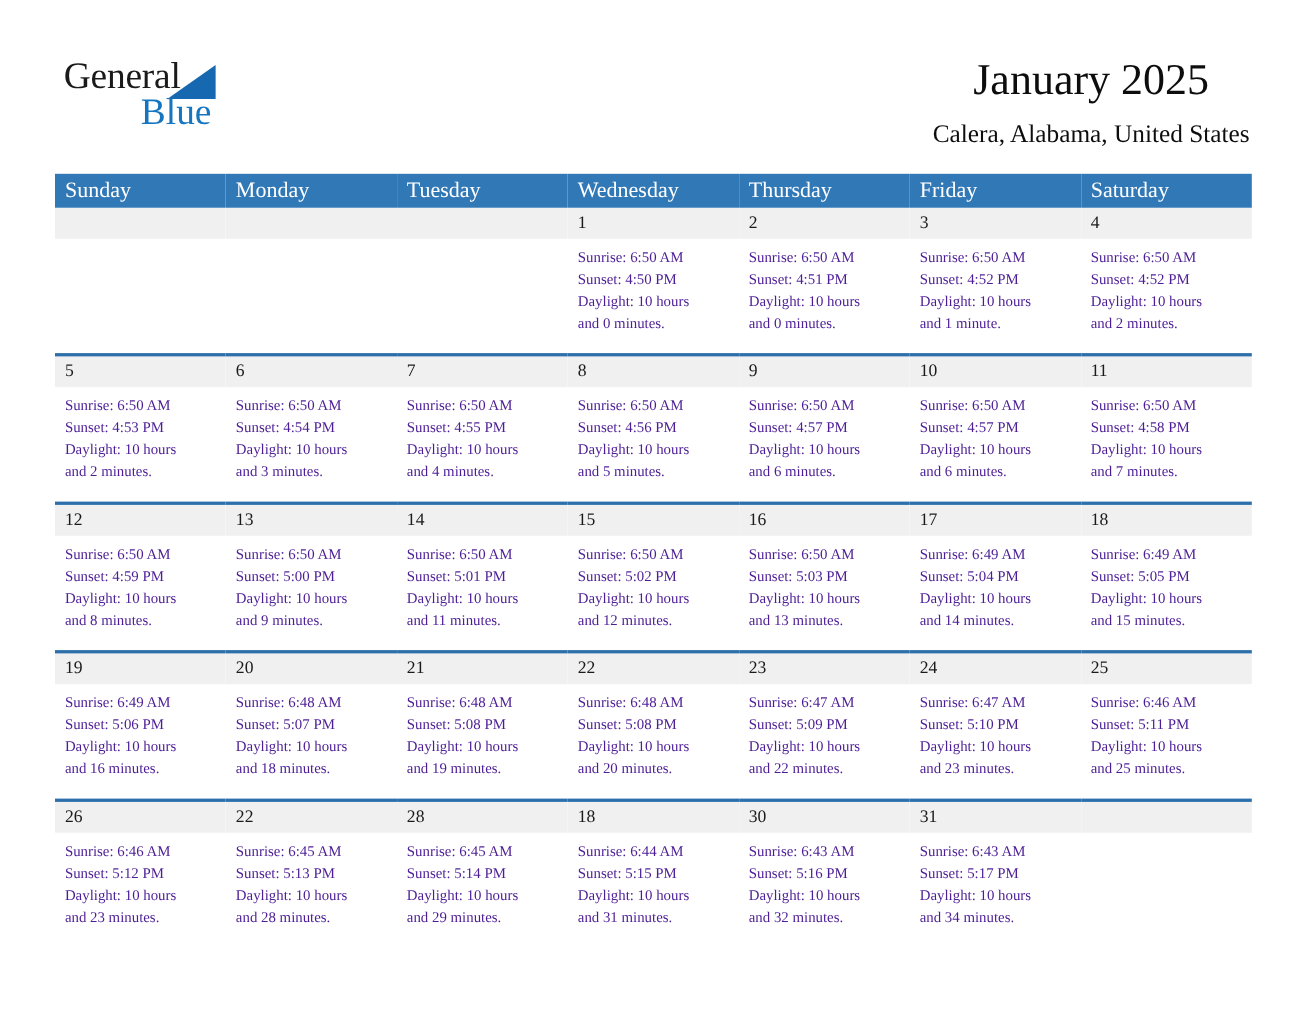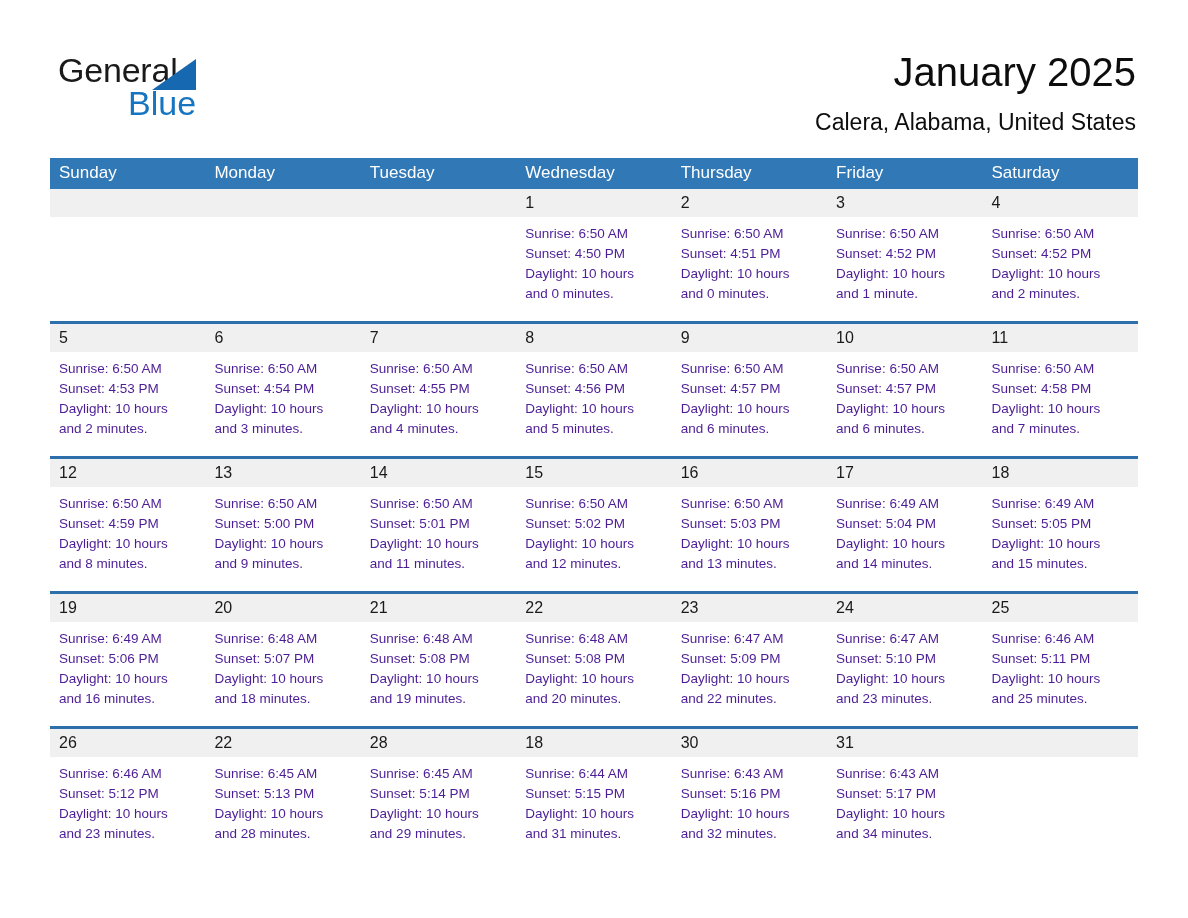--- a/index.html
+++ b/index.html
@@ -12,20 +12,21 @@
     height: 918px;
     font-family: "Liberation Sans", sans-serif;
     color: #000000;
     overflow: hidden;
   }
   .page {
     position: relative;
     width: 1188px;
     height: 916px;
     box-sizing: border-box;
+    font-family: Liberation Serif, serif;
   }
 
   
   .header {
     position: absolute;
     left: 0;
     top: 0;
     width: 1188px;
     height: 158px;
   }
@@ -72,20 +73,21 @@
     right: 52px;
     top: 46px;
     text-align: right;
   }
   .month-title {
     font-size: 40px;
     font-weight: 400;
     color: #0d0d0d;
     line-height: 52px;
     white-space: nowrap;
+    text-align: center;
   }
   .location-title {
     margin-top: 10px;
     font-size: 23px;
     font-weight: 400;
     color: #0d0d0d;
     line-height: 28px;
     white-space: nowrap;
   }
 
@@ -99,21 +101,21 @@
   table.cal {
     border-collapse: collapse;
     table-layout: fixed;
     width: 1088px;
   }
   table.cal col { width: 155.43px; }
 
   thead th {
     background: #3178b6;
     color: #ffffff;
-    font-size: 17px;
+    font-size: 20px;
     font-weight: 400;
     text-align: left;
     padding: 6px 0 7px 9px;
     height: 18px;
     line-height: 18px;
   }
 
   tbody tr.week-row > td {
     vertical-align: top;
     padding: 0;

